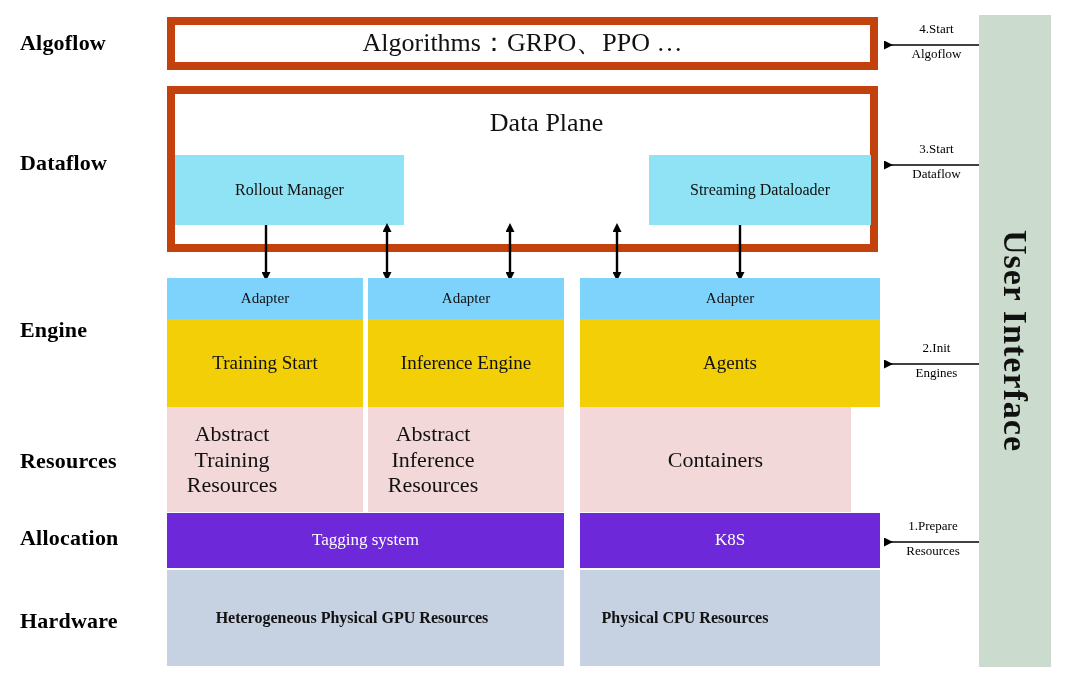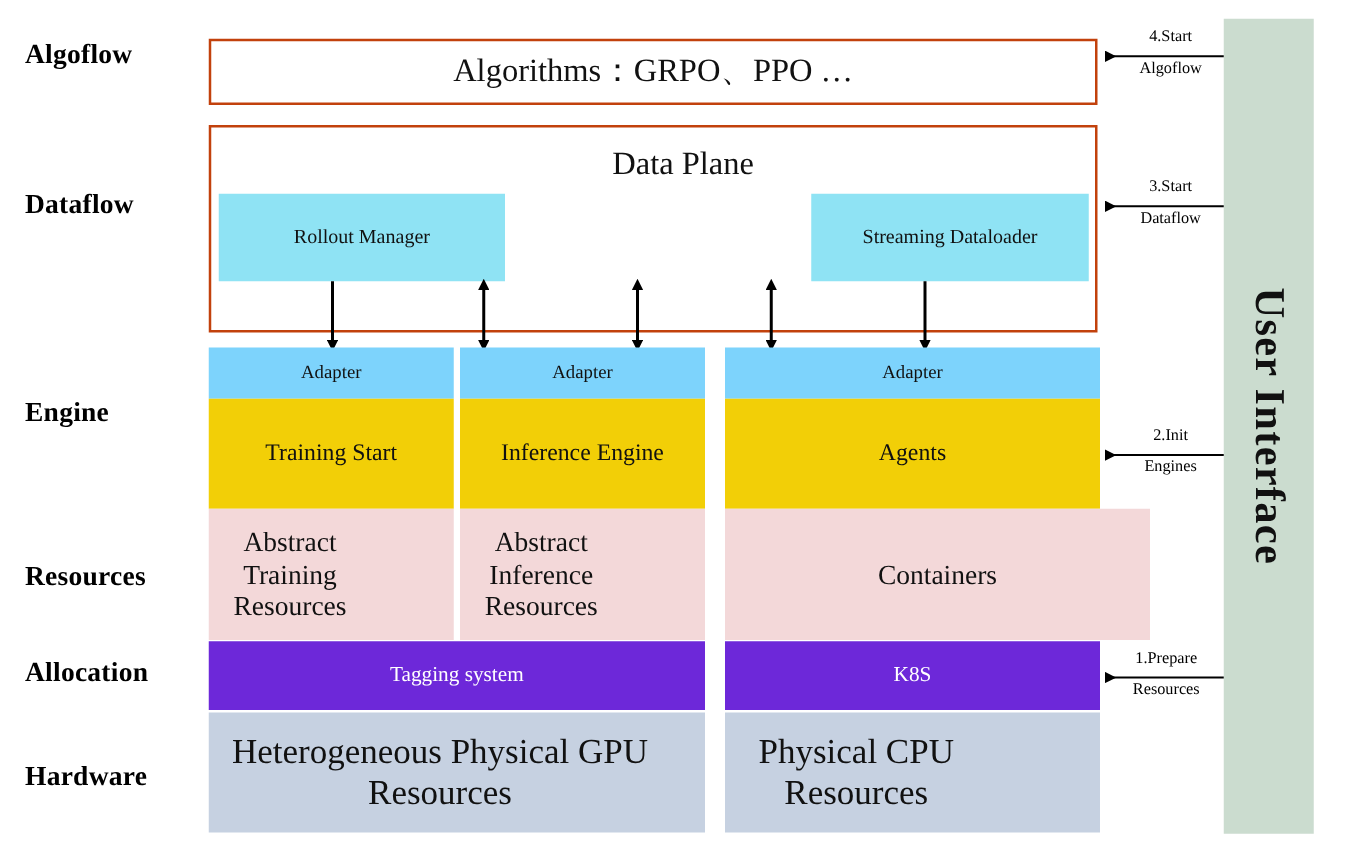--- a/index.html
+++ b/index.html
@@ -26,23 +26,22 @@
   
   .box{position:absolute;box-sizing:border-box;}
   .boxtext{
     position:absolute;left:0;top:0;width:100%;height:100%;
     display:flex;align-items:center;justify-content:center;
     text-align:center;line-height:1.18;
     box-sizing:border-box;padding:0 4px;
   }
 
   .outline{
-    border:2px solid #c2410c;
+    border:8px solid #c2410c;
     background:#ffffff;
-    margin-top:14px;
   }
 
   .algo-text{font-size:26px;color:#111;}
   .dataplane-title{
     position:absolute;
     width:100%;text-align:center;
     font-size:26px;color:#111;padding-left:24px;
   }
 
   .cyan{background:#8fe3f4;}
@@ -54,21 +53,21 @@
   .engine{background:#f2cf07;}
   .engine .boxtext{font-size:19px;color:#111;}
 
   .resource{background:#f3d8d9;}
   .resource .boxtext{font-size:22px;color:#111;}
 
   .alloc{background:#6d28d9;}
   .alloc .boxtext{font-size:17px;color:#ffffff;}
 
   .hw{background:#c6d1e1;}
-  .hw .boxtext{font-size:28px;color:#111;}
+  .hw .boxtext{font-size:16px;color:#111;font-weight:bold;}
 
   
   .ui-panel{
     position:absolute;
     background:#cbdccf;
   }
   .ui-panel .ui-label{
     position:absolute;
     left:50%;top:50%;
     transform:translate(-50%,-50%) rotate(90deg);
@@ -163,21 +162,21 @@
   <div class="box engine" style="left:580px;top:319px;width:300px;height:88px;">
     <div class="boxtext">Agents</div>
   </div>
 
   <div class="box resource" style="left:167px;top:407px;width:196px;height:105px;">
     <div class="boxtext" style="max-width:130px;margin:auto;">Abstract Training Resources</div>
   </div>
   <div class="box resource" style="left:368px;top:407px;width:196px;height:105px;">
     <div class="boxtext" style="max-width:130px;margin:auto;">Abstract Inference Resources</div>
   </div>
-  <div class="box resource" style="left:580px;top:407px;width:340px;height:105px;">
+  <div class="box resource" style="left:580px;top:407px;width:271px;height:105px;">
     <div class="boxtext">Containers</div>
   </div>
 
   <div class="box alloc" style="left:167px;top:513px;width:397px;height:55px;">
     <div class="boxtext">Tagging system</div>
   </div>
   <div class="box alloc" style="left:580px;top:513px;width:300px;height:55px;">
     <div class="boxtext">K8S</div>
   </div>
 

